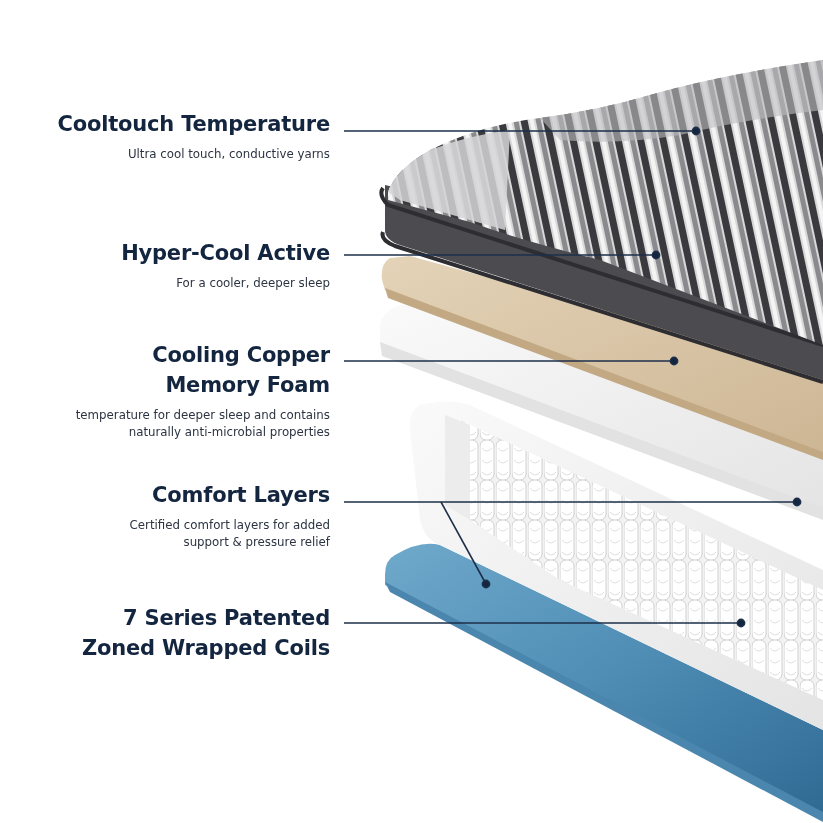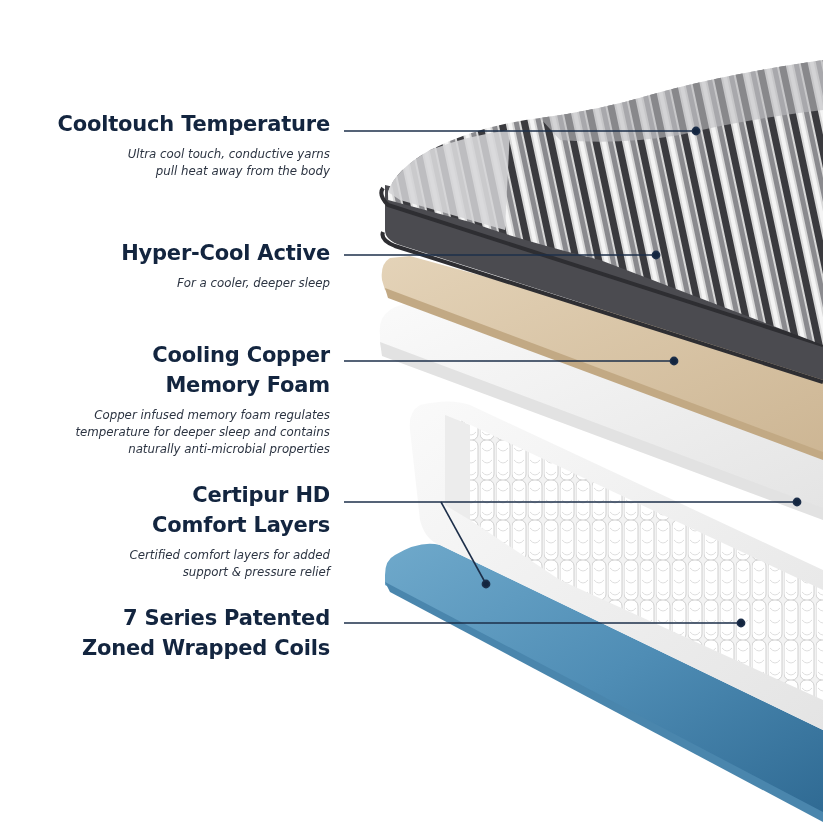--- a/index.html
+++ b/index.html
@@ -1,19 +1,19 @@
 <!DOCTYPE html>
 <html><head>
 <meta charset="utf-8">
 <style>
   html, body { margin:0; padding:0; background:#ffffff; }
   body { width:823px; height:823px; position:relative; overflow:hidden; font-family:"DejaVu Sans", sans-serif; }
   .feature { position:absolute; right:493px; text-align:right; color:#13253f; }
   .feature .title { font-weight:bold; font-size:21px; line-height:30px; letter-spacing:-0.2px; white-space:nowrap; }
-  .feature .desc { font-style:italic; font-size:11.8px; line-height:17px; color:#2c3442; margin-top:7px; white-space:nowrap; }
+  .feature .desc { font-size:11.8px; line-height:17px; color:#2c3442; margin-top:7px; white-space:nowrap; }
   svg.art { position:absolute; left:0; top:0; }
 </style>
 </head>
 <body>
 
 <svg class="art" width="823" height="823" viewBox="0 0 823 823">
   <defs>
     <linearGradient id="blueG" x1="0" y1="0" x2="1" y2="1">
       <stop offset="0" stop-color="#6fa9cb"></stop>
       <stop offset="0.5" stop-color="#4f8db5"></stop>
@@ -83,43 +83,40 @@
       <circle cx="741" cy="623" r="3.6"></circle>
     <line x1="441" y1="502" x2="486" y2="584"></line>
       <circle cx="486" cy="584" r="3.6"></circle>
   </g>
 </svg>
 
 <div class="feature" style="top:109px;">
   <div class="title">Cooltouch Temperature</div>
   <div class="desc">
     <div>Ultra cool touch, conductive yarns</div>
-    <div>pull heat away from the body</div>
   </div>
 </div>
 
 <div class="feature" style="top:238px;">
   <div class="title">Hyper-Cool Active</div>
   <div class="desc">
     <div>For a cooler, deeper sleep</div>
   </div>
 </div>
 
 <div class="feature" style="top:340px;">
   <div class="title">Cooling Copper</div>
   <div class="title">Memory Foam</div>
   <div class="desc">
-    <div>Copper infused memory foam regulates</div>
     <div>temperature for deeper sleep and contains</div>
     <div>naturally anti-microbial properties</div>
   </div>
 </div>
 
 <div class="feature" style="top:480px;">
-  <div class="title">Certipur HD</div>
   <div class="title">Comfort Layers</div>
   <div class="desc">
     <div>Certified comfort layers for added</div>
     <div>support &amp; pressure relief</div>
   </div>
 </div>
 
 <div class="feature" style="top:603px;">
   <div class="title">7 Series Patented</div>
   <div class="title">Zoned Wrapped Coils</div>

